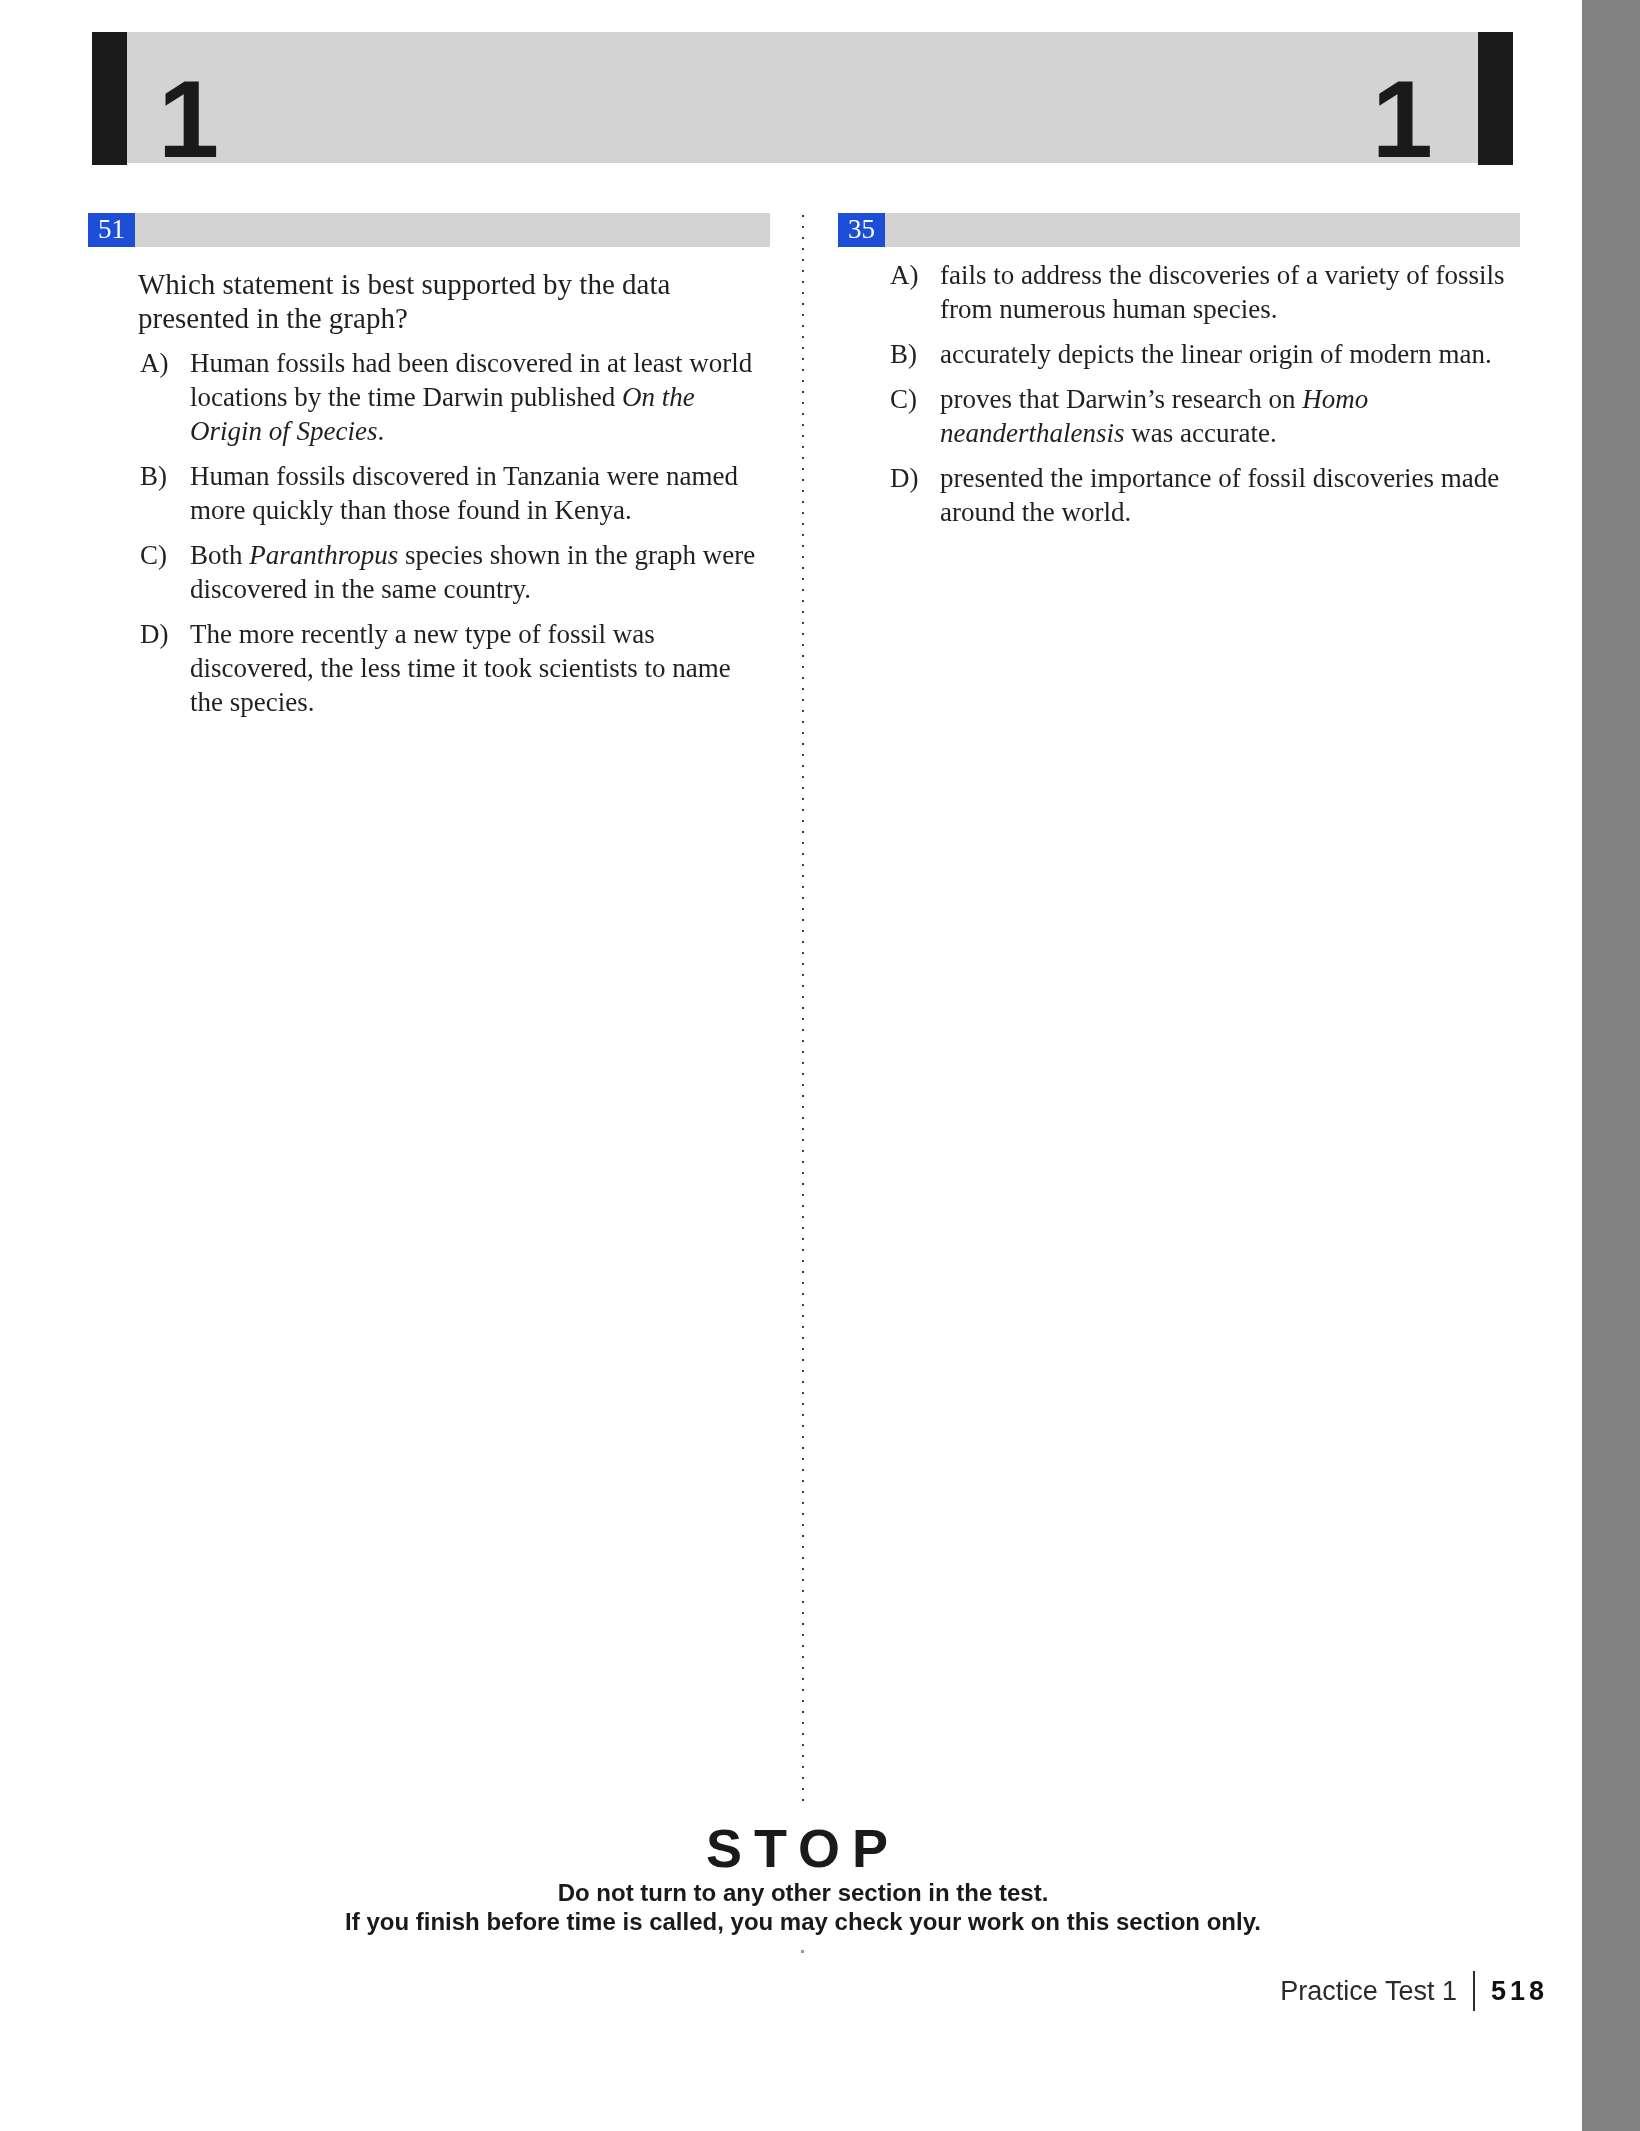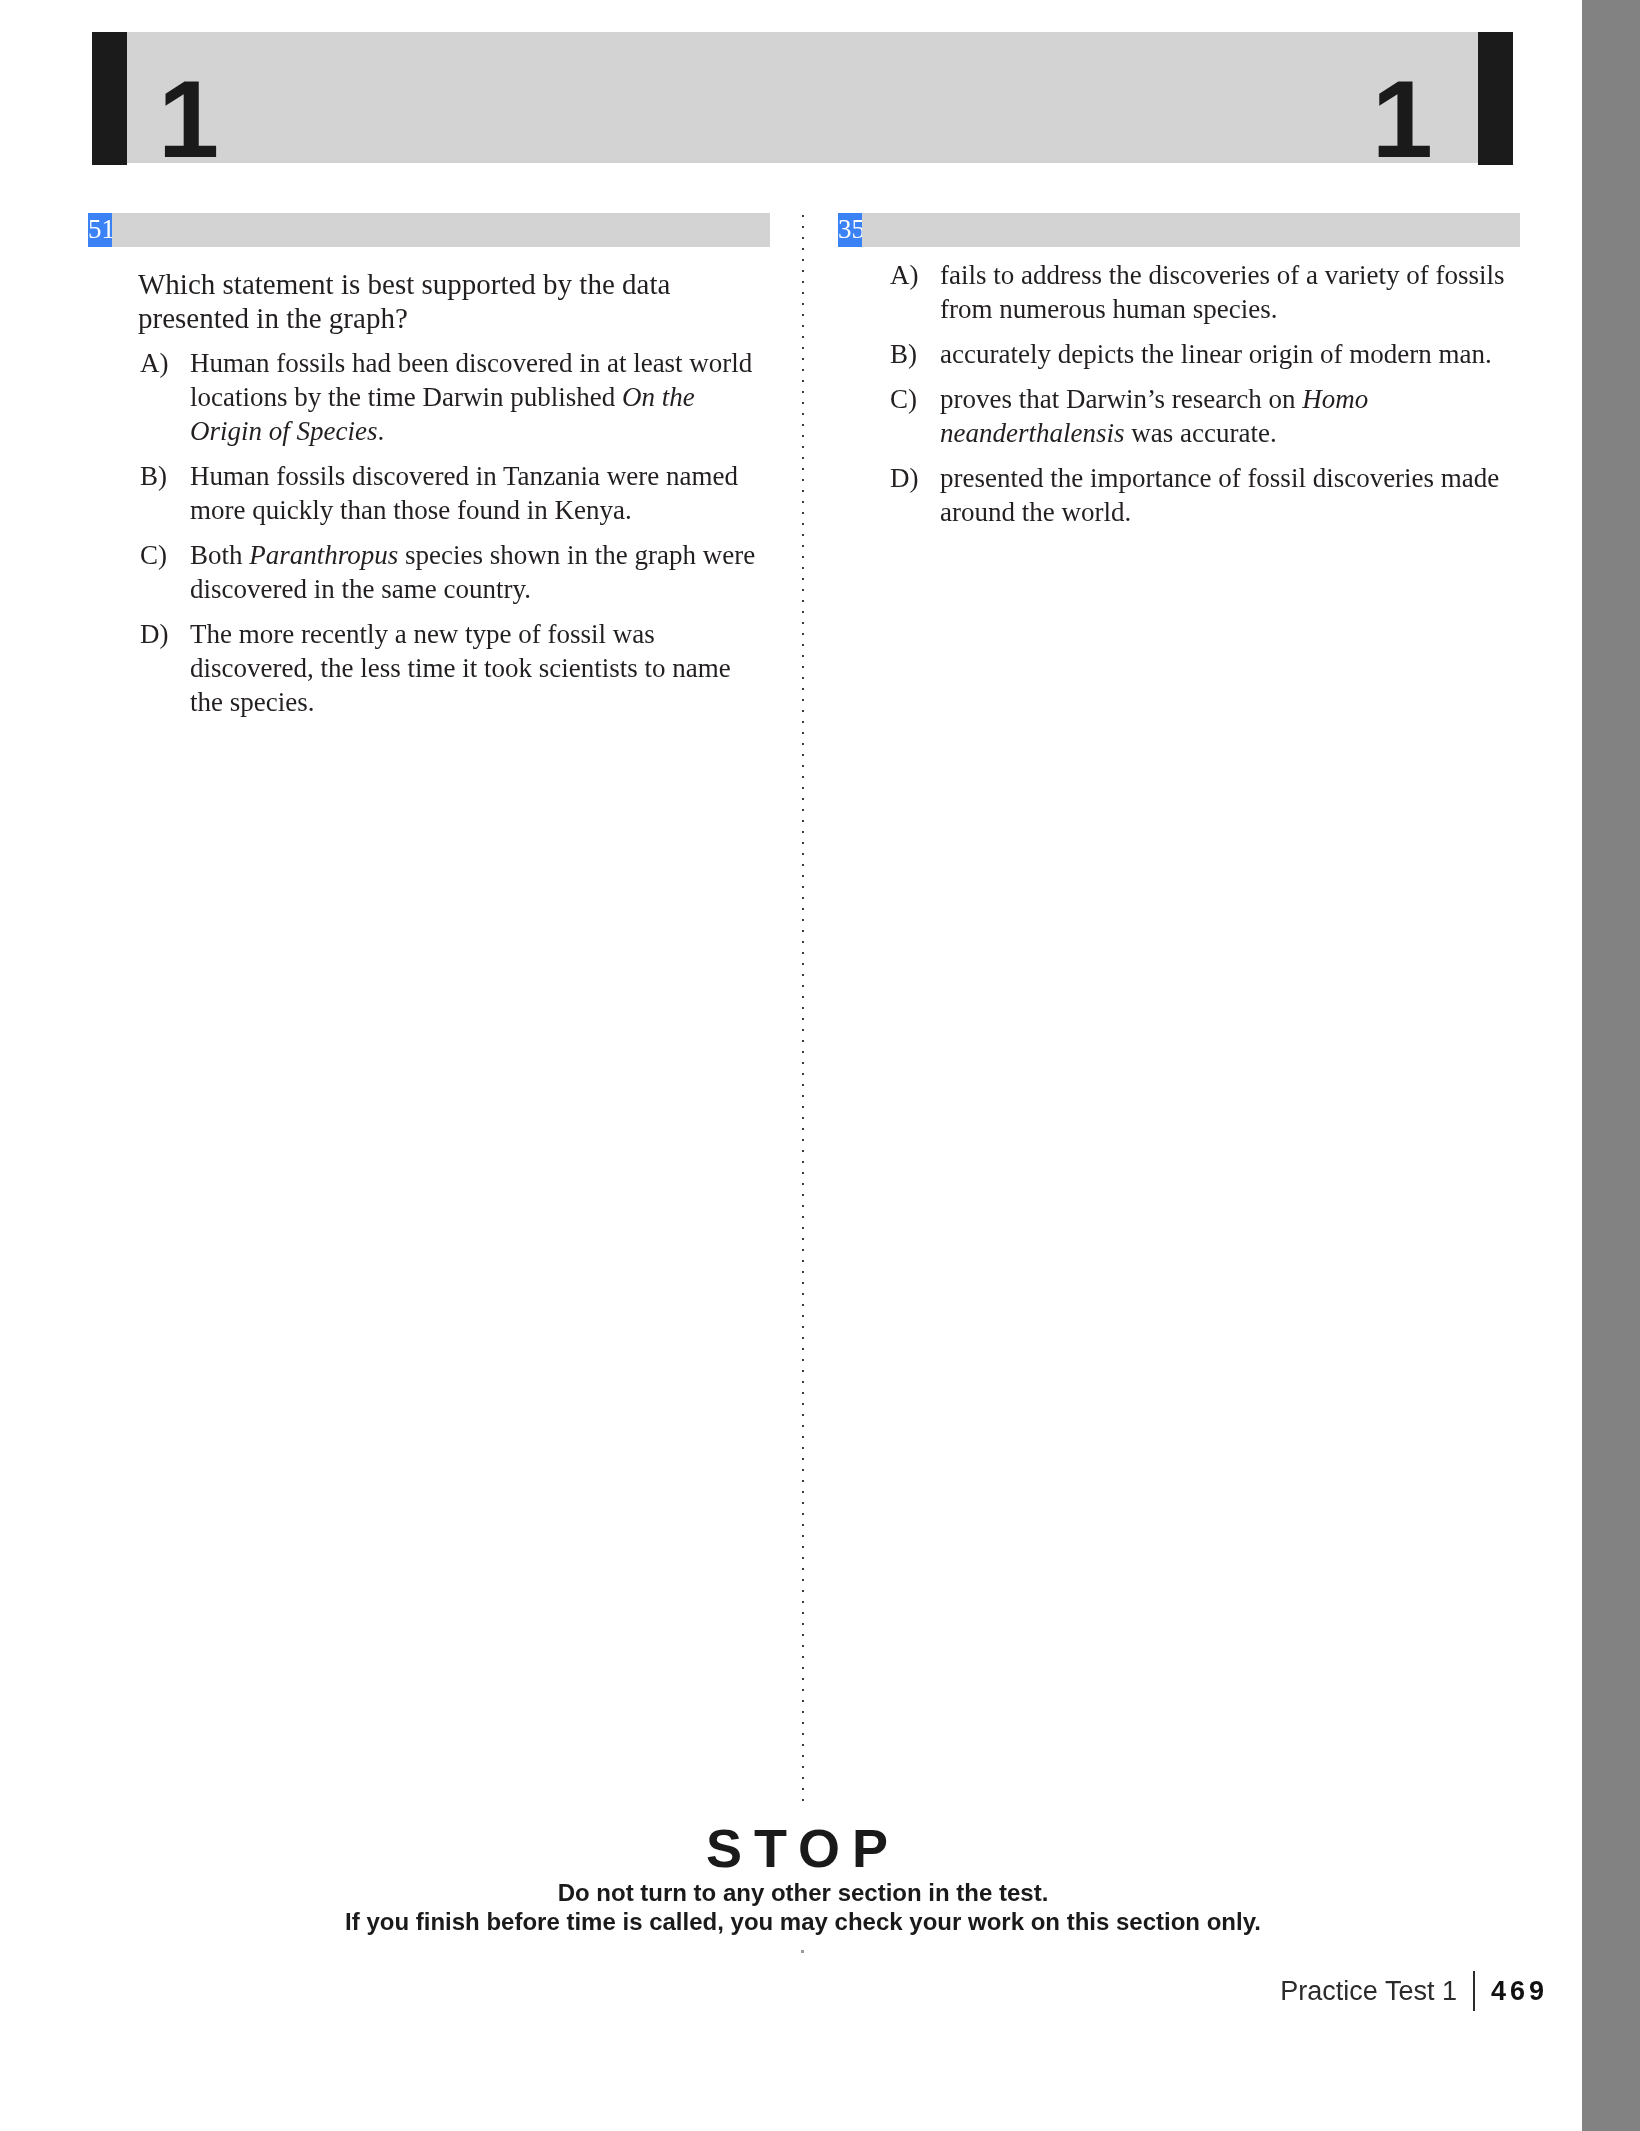--- a/index.html
+++ b/index.html
@@ -25,21 +25,21 @@
     position:absolute;left:802px;top:215px;width:2px;height:1590px;
     background-image:repeating-linear-gradient(to bottom,#3c3c3c 0px,#3c3c3c 2px,transparent 2px,transparent 11px);
   }
   .stray-dot{position:absolute;left:801px;top:1950px;width:3px;height:3px;background:#9a9a9a;}
   
   .column{position:absolute;top:213px;width:682px;}
   .column.left{left:88px;}
   .column.right{left:838px;}
   .q-header{display:flex;height:34px;}
   .q-num{
-    width:24px;height:34px;background:#3b82f6;color:#ffffff;
+    width:47px;height:34px;background:#1d4ed8;color:#ffffff;
     font-size:27px;line-height:33px;text-align:center;
   }
   .q-bar{flex:1;background:#d3d3d3;}
   .stem{margin:20px 0 0 50px;width:600px;font-size:29px;line-height:34px;}
   .choice{display:flex;margin:11px 0 0 52px;}
   .choice .letter{width:50px;flex:0 0 50px;font-size:27px;line-height:34px;}
   .choice .ctext{width:600px;font-size:27px;line-height:34px;}
   .ctext i, .stem i{font-style:italic;}
   
   .stop-block{position:absolute;left:0;top:1808px;width:1606px;text-align:center;
@@ -120,14 +120,14 @@
 
 <div class="stop-block">
   <p class="stop-title">STOP</p>
   <p class="stop-line">Do not turn to any other section in the test.</p>
   <p class="stop-line">If you finish before time is called, you may check your work on this section only.</p>
 </div>
 
 <div class="footer">
   <span class="label">Practice Test 1</span>
   <span class="sep"></span>
-  <span class="pagenum">469</span>
+  <span class="pagenum">518</span>
 </div>
 
 </body></html>

